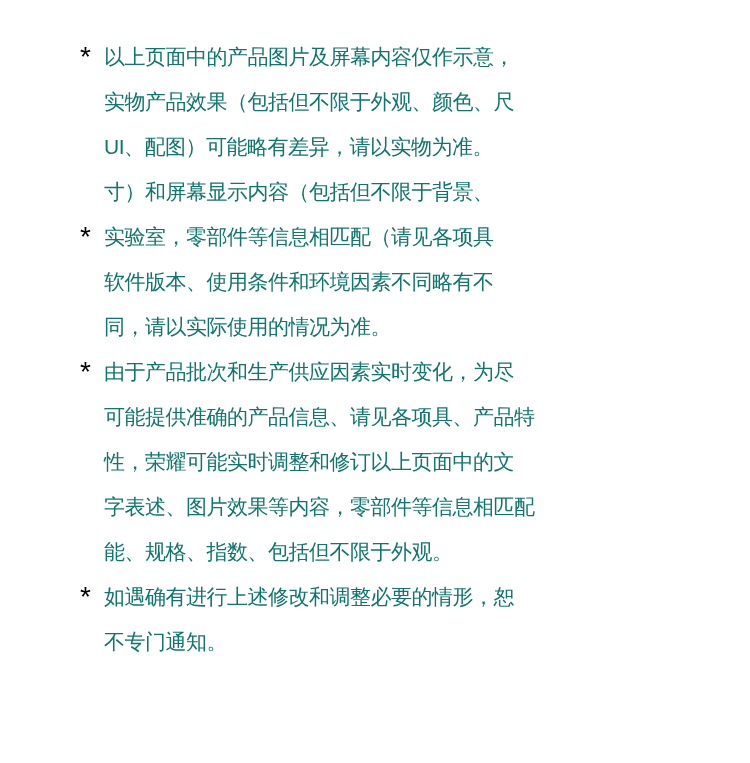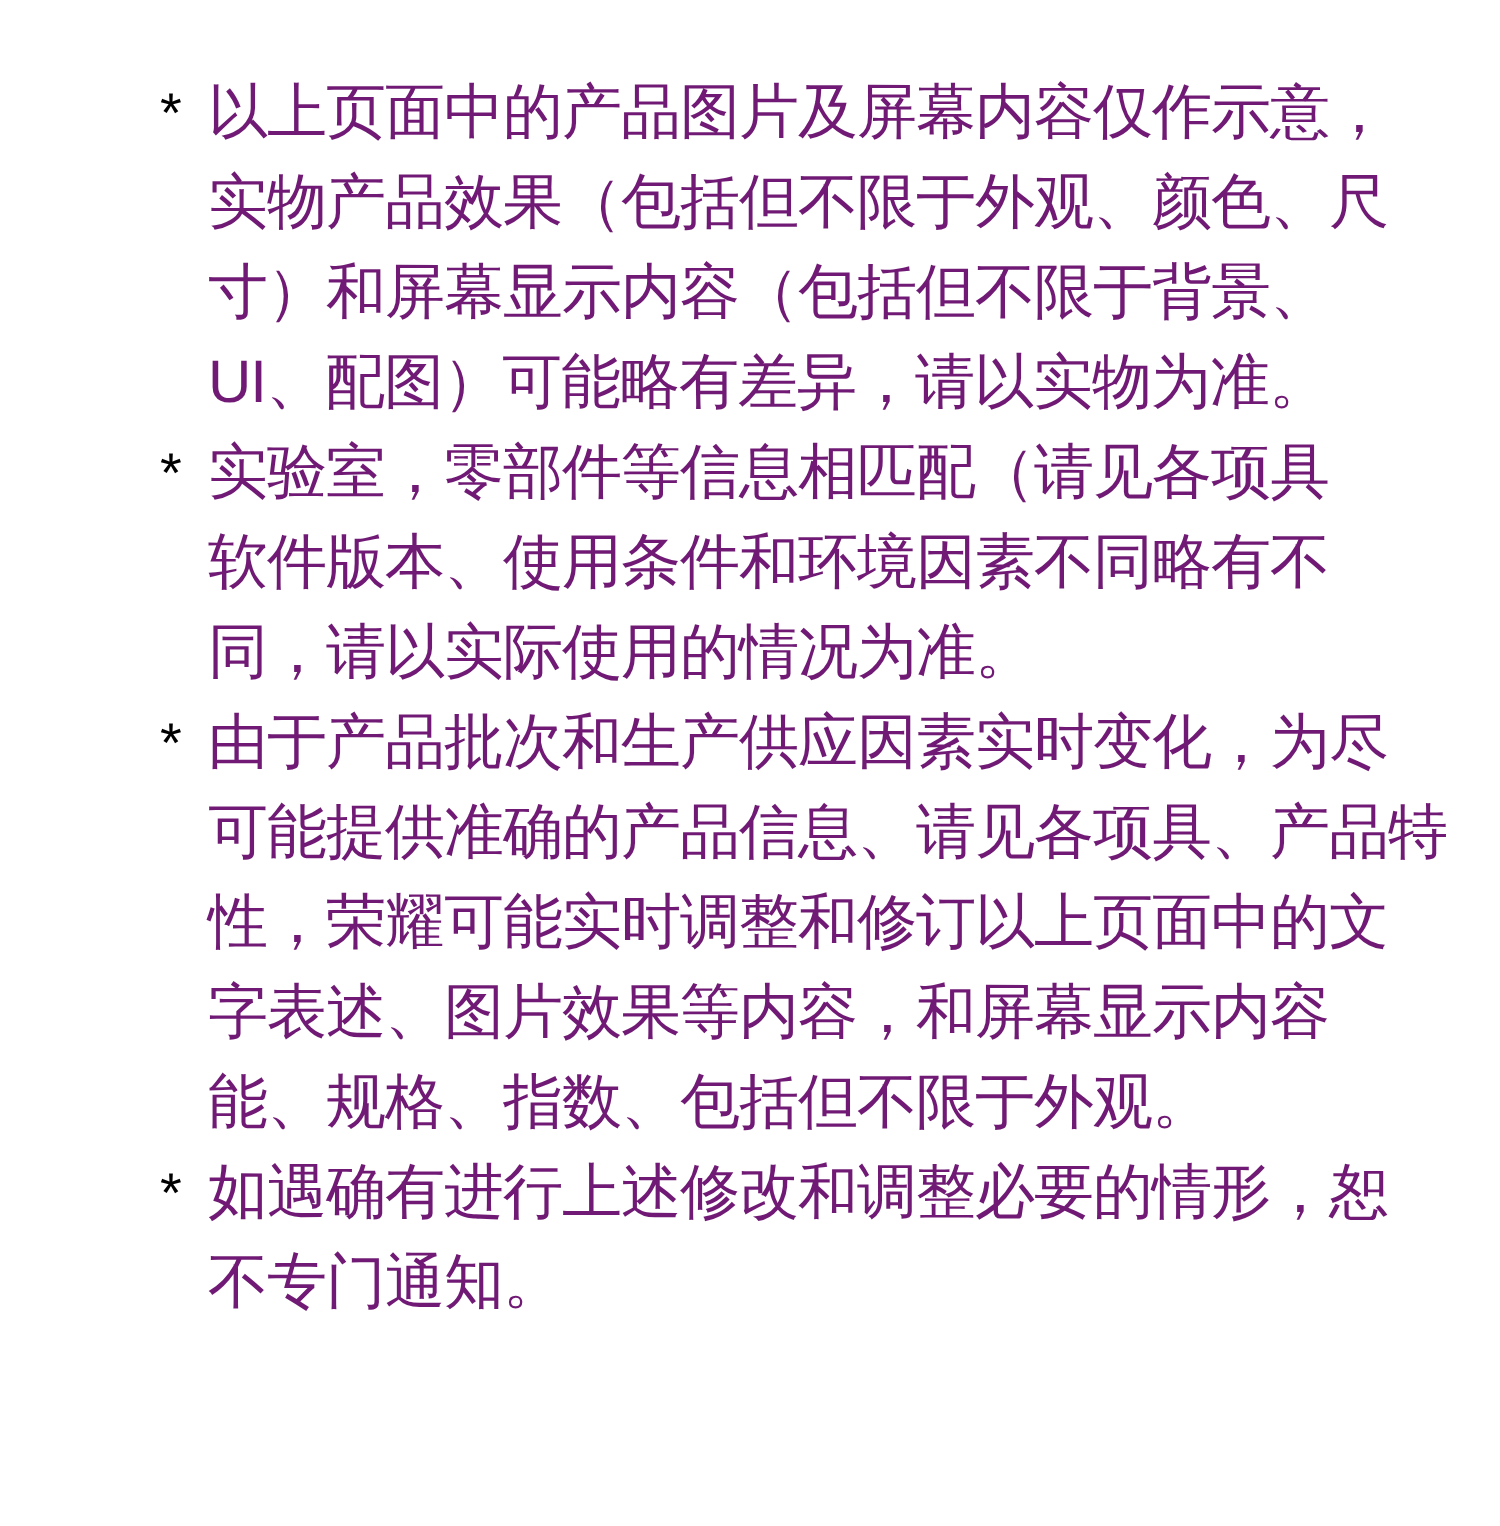--- a/index.html
+++ b/index.html
@@ -27,59 +27,59 @@
     font-size: 28px;
     line-height: 45px;
     color: #000000;
     user-select: none;
   }
   .item-lines {
     flex: 1 1 auto;
     min-width: 0;
   }
   .disclaimer-line {
-    font-size: 30px;
+    font-size: 21px;
     line-height: 45px;
     height: 45px;
     letter-spacing: -0.5px;
     white-space: nowrap;
-    color: #701a75;
+    color: #0f766e;
   }
 </style>
 </head>
 <body>
 
 <div class="disclaimer-list">
 
   <div class="disclaimer-item">
     <div class="item-marker">*</div>
     <div class="item-lines">
       <div class="disclaimer-line">以上页面中的产品图片及屏幕内容仅作示意，</div>
       <div class="disclaimer-line">实物产品效果（包括但不限于外观、颜色、尺</div>
+      <div class="disclaimer-line">UI、配图）可能略有差异，请以实物为准。</div>
       <div class="disclaimer-line">寸）和屏幕显示内容（包括但不限于背景、</div>
-      <div class="disclaimer-line">UI、配图）可能略有差异，请以实物为准。</div>
     </div>
   </div>
 
   <div class="disclaimer-item">
     <div class="item-marker">*</div>
     <div class="item-lines">
       <div class="disclaimer-line">实验室，零部件等信息相匹配（请见各项具</div>
       <div class="disclaimer-line">软件版本、使用条件和环境因素不同略有不</div>
       <div class="disclaimer-line">同，请以实际使用的情况为准。</div>
     </div>
   </div>
 
   <div class="disclaimer-item">
     <div class="item-marker">*</div>
     <div class="item-lines">
       <div class="disclaimer-line">由于产品批次和生产供应因素实时变化，为尽</div>
       <div class="disclaimer-line">可能提供准确的产品信息、请见各项具、产品特</div>
       <div class="disclaimer-line">性，荣耀可能实时调整和修订以上页面中的文</div>
-      <div class="disclaimer-line">字表述、图片效果等内容，和屏幕显示内容</div>
+      <div class="disclaimer-line">字表述、图片效果等内容，零部件等信息相匹配</div>
       <div class="disclaimer-line">能、规格、指数、包括但不限于外观。</div>
     </div>
   </div>
 
   <div class="disclaimer-item">
     <div class="item-marker">*</div>
     <div class="item-lines">
       <div class="disclaimer-line">如遇确有进行上述修改和调整必要的情形，恕</div>
       <div class="disclaimer-line">不专门通知。</div>
     </div>

